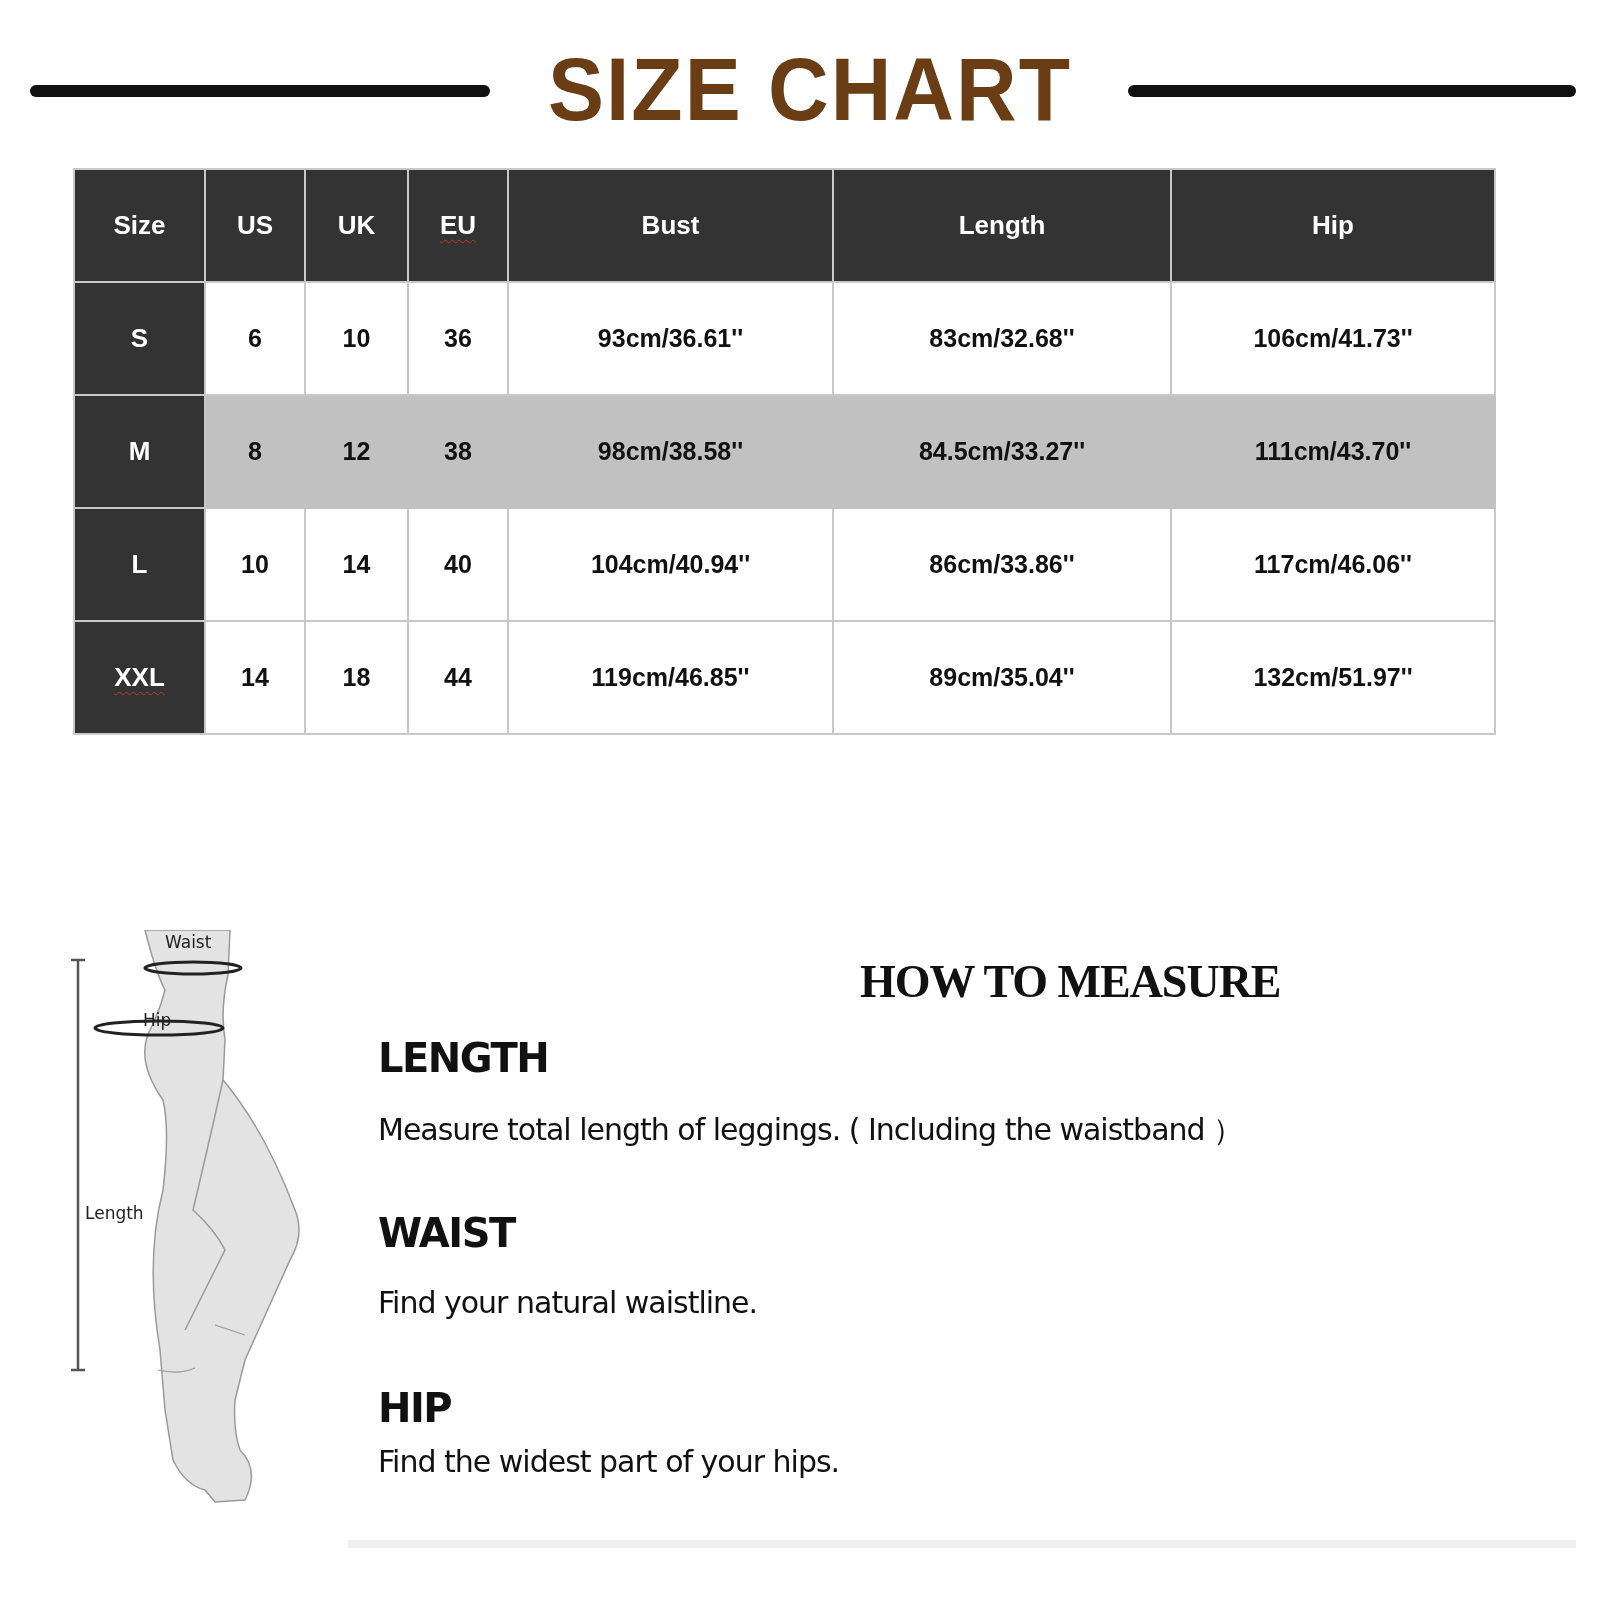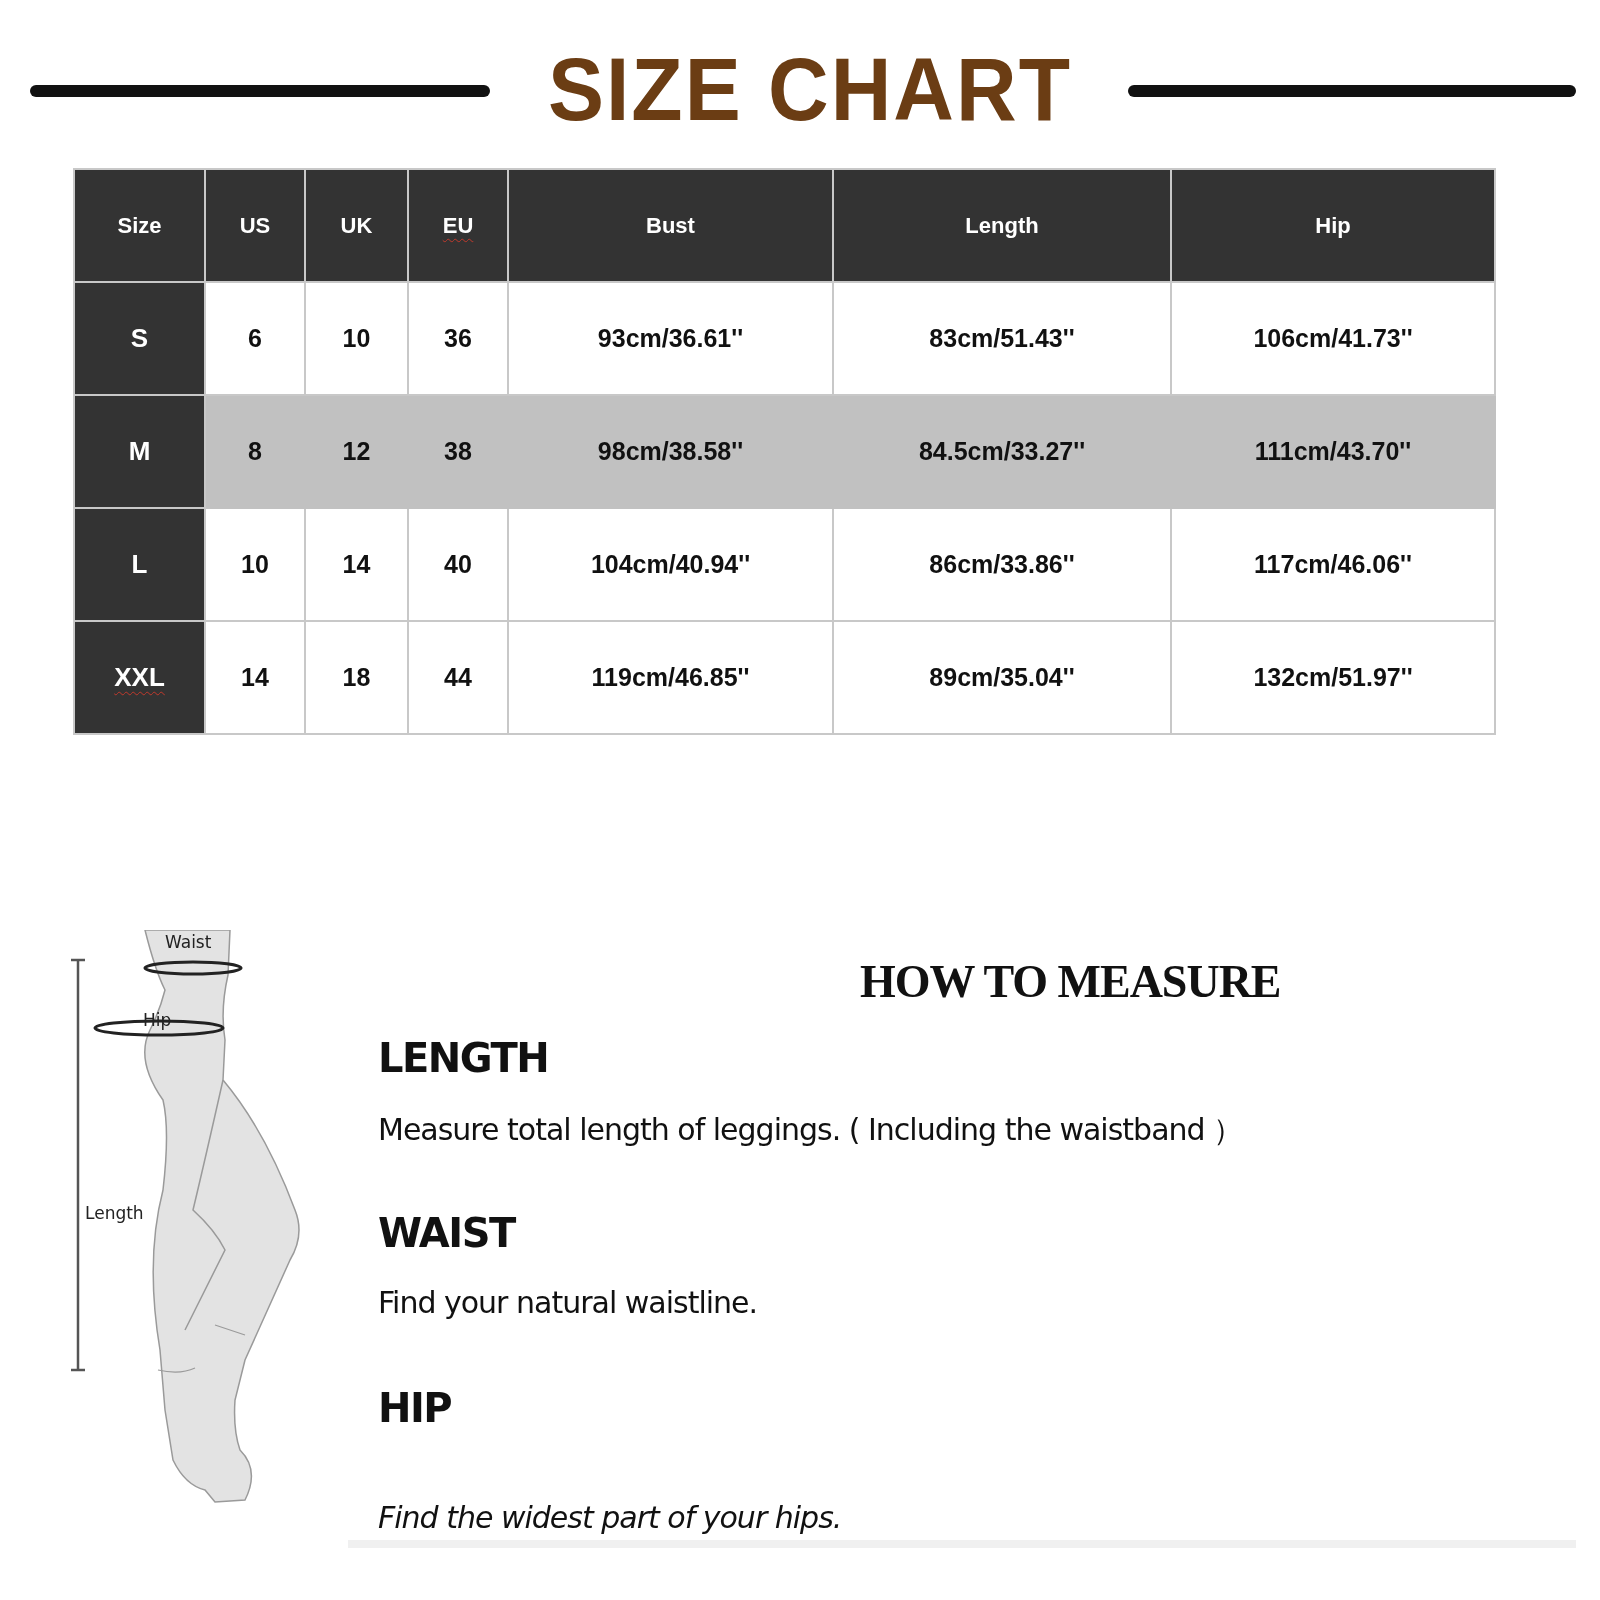--- a/index.html
+++ b/index.html
@@ -11,21 +11,21 @@
   .title-line.left { left: 30px; width: 460px; }
   .title-line.right { left: 1128px; width: 448px; }
   .title-text { position: absolute; left: 500px; width: 620px; top: 0; text-align: center;
     font-family: "Liberation Sans", sans-serif; font-weight: bold; font-size: 84px; color: #6b3d14;
     letter-spacing: 2px; line-height: 100px; transform: scaleY(1.05); }
 
   
   .size-table { position: absolute; left: 73px; top: 168px; border-collapse: collapse; table-layout: fixed; }
   .size-table th, .size-table td { border: 2px solid #c8c8c8; text-align: center; vertical-align: middle;
     font-family: "Liberation Sans", sans-serif; font-weight: bold; height: 111px; padding: 0; }
-  .size-table th { background: #333333; color: #ffffff; font-size: 22px; }
+  .size-table th { background: #333333; color: #ffffff; font-size: 26px; }
   .size-table td { color: #111111; font-size: 25px; }
   .size-table td.size-cell { background: #333333; color: #ffffff; font-size: 26px; }
   .size-table tr.alt td:not(.size-cell) { background: #c1c1c1; border-color: #c1c1c1; }
   .size-table tr.plain td:not(.size-cell) { background: #ffffff; }
   .squiggle { text-decoration: underline wavy #c0392b; text-decoration-thickness: 1px; text-underline-offset: 5px; }
 
   
   .figure { position: absolute; left: 65px; top: 930px; width: 270px; height: 600px; }
   .figure svg { width: 270px; height: 600px; }
 
@@ -68,21 +68,21 @@
       <th>Hip</th>
     </tr>
   </thead>
   <tbody>
     <tr class="plain">
       <td class="size-cell">S</td>
       <td>6</td>
       <td>10</td>
       <td>36</td>
       <td>93cm/36.61''</td>
-      <td>83cm/51.43''</td>
+      <td>83cm/32.68''</td>
       <td>106cm/41.73''</td>
     </tr>
     <tr class="alt">
       <td class="size-cell">M</td>
       <td>8</td>
       <td>12</td>
       <td>38</td>
       <td>98cm/38.58''</td>
       <td>84.5cm/33.27''</td>
       <td>111cm/43.70''</td>
@@ -136,15 +136,15 @@
 
 <div class="htm-title">HOW TO MEASURE</div>
 
 <div class="sec-head" style="top:1035px;">LENGTH</div>
 <div class="sec-body" style="top:1110px;">Measure total length of leggings. ( Including the waistband ）</div>
 
 <div class="sec-head" style="top:1210px;">WAIST</div>
 <div class="sec-body" style="top:1285px;">Find your natural waistline.</div>
 
 <div class="sec-head" style="top:1385px;">HIP</div>
-<div class="sec-body" style="top:1500px;font-style:italic;">Find the widest part of your hips.</div>
+<div class="sec-body" style="top:1444px;">Find the widest part of your hips.</div>
 
 <div class="bottom-rule"></div>
 
 </body></html>

